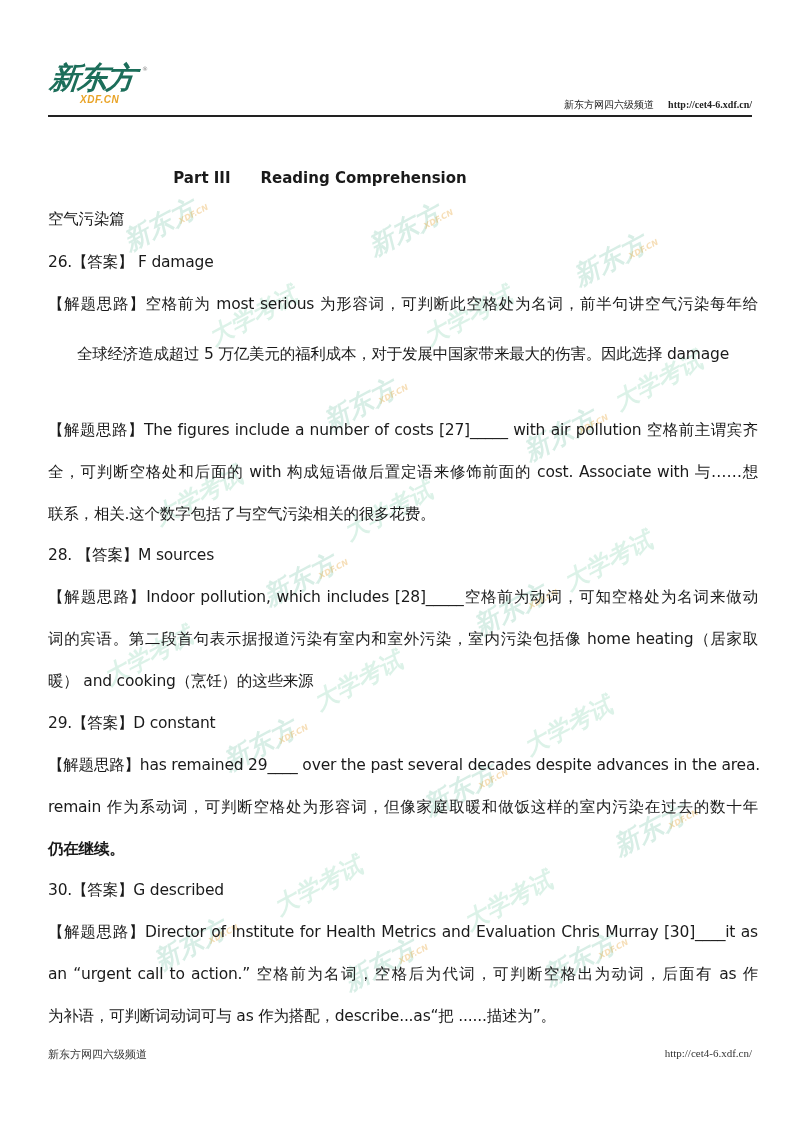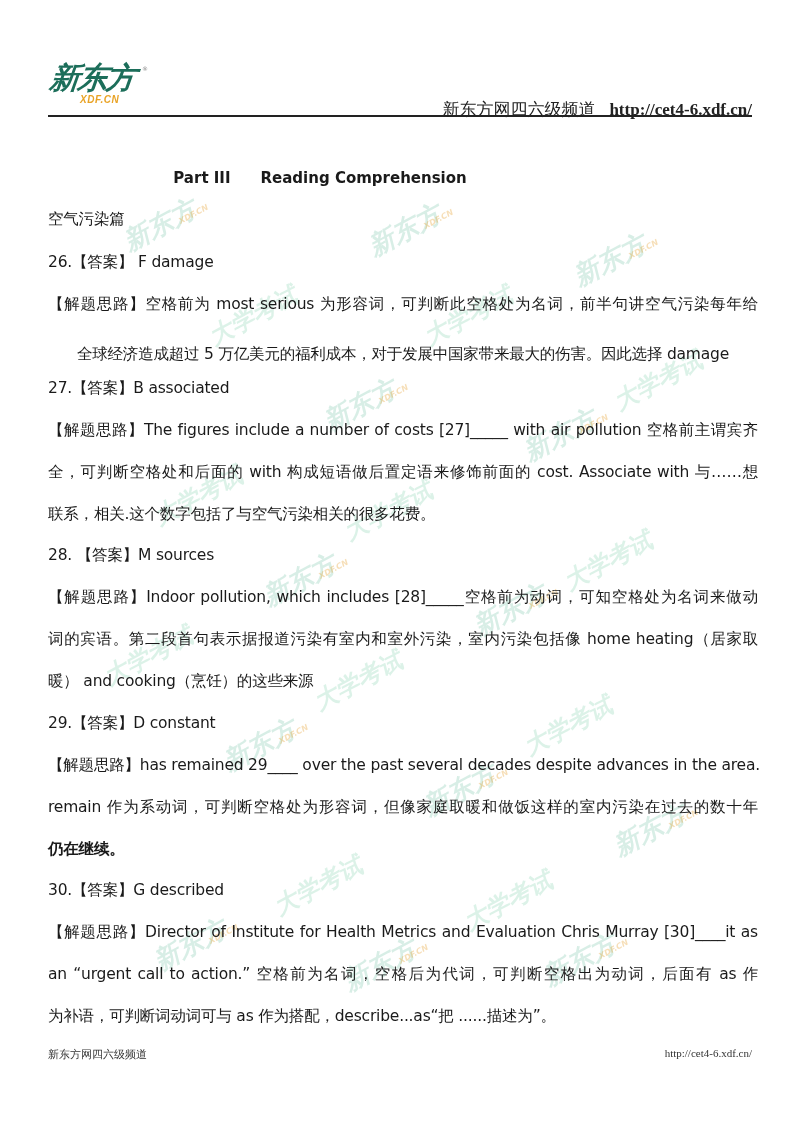--- a/index.html
+++ b/index.html
@@ -55,21 +55,21 @@
       position: absolute;
       left: 92px; top: 3px;
       font-size: 6px;
       color: #888;
     }
     .header-right {
       position: absolute;
       right: 48px;
       top: 98px;
       font-family: "Liberation Serif", "DejaVu Serif", serif;
-      font-size: 17px;
+      font-size: 10px;
       color: #222;
       white-space: nowrap;
     }
     .header-right .url {
       margin-left: 14px;
       font-weight: bold;
     }
     .header-rule {
       position: absolute;
       left: 48px;
@@ -182,21 +182,20 @@
   <div class="header-rule"></div>
 
   <div class="part-title"><span class="pnum">Part III</span><span>Reading Comprehension</span></div>
 
   <div class="line" style="top:209px;">空气污染篇</div>
 
   <div class="line" style="top:252px;">26.【答案】 F damage</div>
   <div class="line just" style="top:294px;">【解题思路】空格前为 most serious 为形容词，可判断此空格处为名词，前半句讲空气污染每年给</div>
   <div class="line" style="top:344px;text-align:center;">全球经济造成超过 5 万亿美元的福利成本，对于发展中国家带来最大的伤害。因此选择  damage</div>
 
-  <div class="line" style="top:378px;">27.【答案】B associated</div>
   <div class="line just" style="top:420px;">【解题思路】The figures include a number of costs [27]_____ with air pollution 空格前主谓宾齐</div>
   <div class="line" style="top:504px;">联系，相关.这个数字包括了与空气污染相关的很多花费。</div>
   <div class="line just" style="top:462px;">全，可判断空格处和后面的 with 构成短语做后置定语来修饰前面的 cost. Associate with  与……想</div>
 
   <div class="line" style="top:545px;">28. 【答案】M sources</div>
   <div class="line just" style="top:587px;">【解题思路】Indoor pollution, which includes [28]_____空格前为动词，可知空格处为名词来做动</div>
   <div class="line just" style="top:629px;">词的宾语。第二段首句表示据报道污染有室内和室外污染，室内污染包括像 home heating（居家取</div>
   <div class="line" style="top:671px;">暖）  and cooking（烹饪）的这些来源</div>
 
   <div class="line" style="top:713px;">29.【答案】D constant</div>

